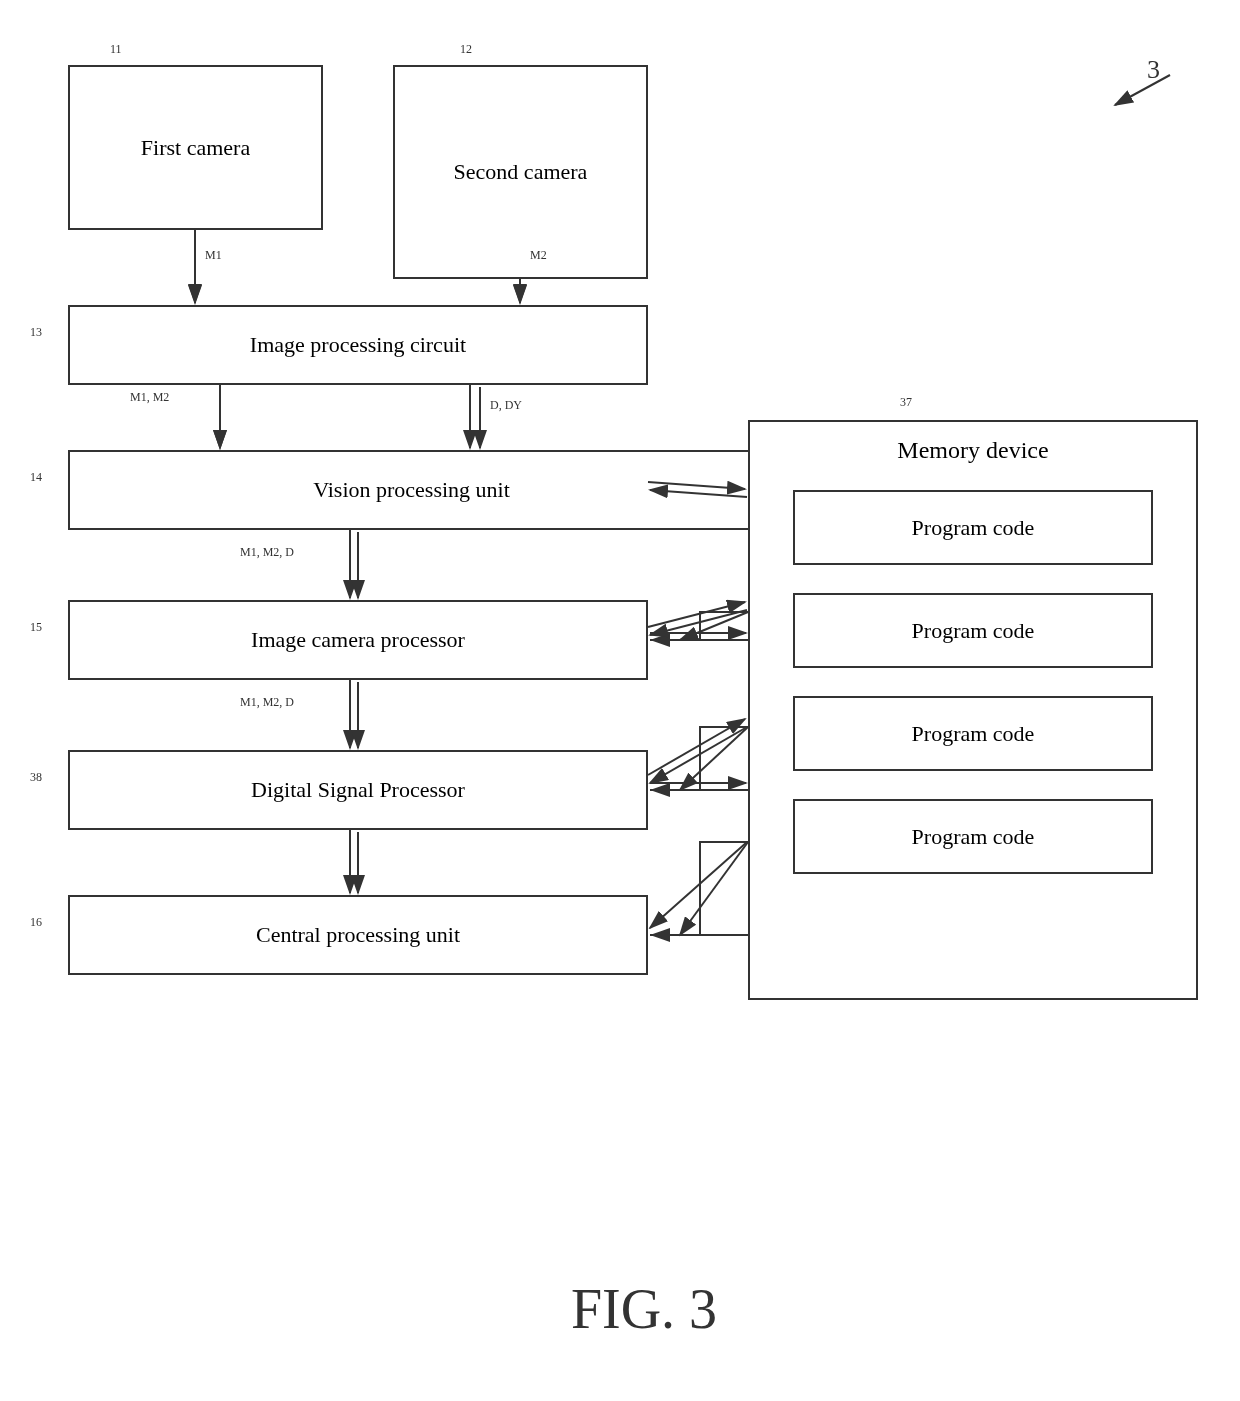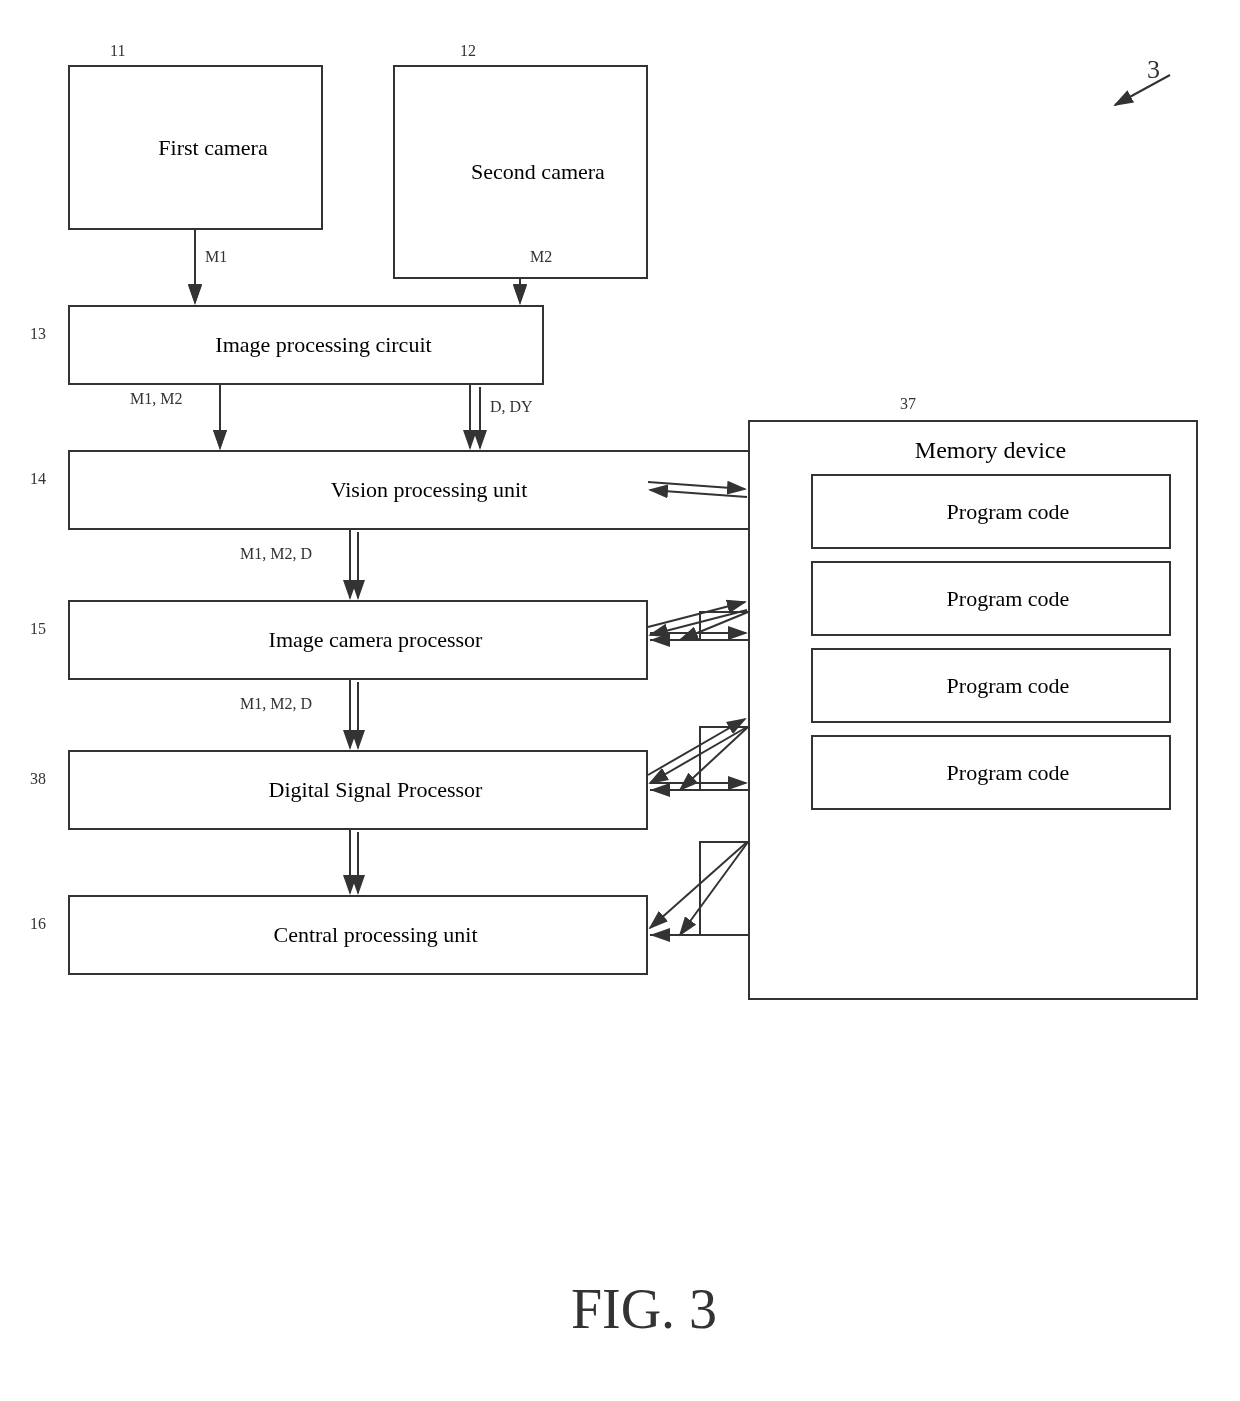--- a/index.html
+++ b/index.html
@@ -19,25 +19,24 @@
     .box {
       position: absolute;
       border: 2px solid #333;
       background: #fff;
       display: flex;
       align-items: center;
       justify-content: center;
       text-align: center;
       font-size: 22px;
       font-weight: normal;
-      padding-left: 35px;
     }
     .label {
       position: absolute;
-      font-size: 16px;
+      font-size: 12px;
       color: #333;
     }
     .fig-label {
       position: absolute;
       font-size: 56px;
       font-weight: normal;
       color: #333;
     }
     svg.arrows {
       position: absolute;
@@ -145,21 +144,21 @@
   <div class="box" style="left:393px; top:65px; width:255px; height:214px;">
     <span>Second camera</span>
   </div>
 
   <div class="label" style="left:460px; top:42px;">12</div>
 
   <div class="label" style="left:205px; top:248px;">M1</div>
 
   <div class="label" style="left:530px; top:248px;">M2</div>
 
-  <div class="box" style="left:68px; top:305px; width:476px; height:80px;">
+  <div class="box" style="left:68px; top:305px; width:580px; height:80px;">
     <span>Image processing circuit</span>
   </div>
 
   <div class="label" style="left:30px; top:325px;">13</div>
 
   <div class="label" style="left:130px; top:390px;">M1, M2</div>
 
   <div class="label" style="left:490px; top:398px;">D, DY</div>
 
   <div class="box" style="left:68px; top:450px; width:687px; height:80px;">
@@ -183,21 +182,21 @@
   </div>
 
   <div class="label" style="left:30px; top:770px;">38</div>
 
   <div class="box" style="left:68px; top:895px; width:580px; height:80px;">
     <span>Central processing unit</span>
   </div>
 
   <div class="label" style="left:30px; top:915px;">16</div>
 
-  <div class="box" style="left:748px; top:420px; width:450px; height:580px; flex-direction:column; justify-content:flex-start; padding-top:15px; gap:0;">
+  <div class="box" style="left:748px; top:420px; width:450px; height:580px; flex-direction:column; justify-content:flex-start; padding-top:15px; gap:16px;">
     <span style="font-size:24px; margin-bottom:10px;">Memory device</span>
 
     <div class="box" style="position:relative; left:auto; top:auto; width:360px; height:75px; margin-bottom:12px; border:2px solid #333;">
       <span>Program code</span>
     </div>
 
     <div class="box" style="position:relative; left:auto; top:auto; width:360px; height:75px; margin-bottom:12px; border:2px solid #333;">
       <span>Program code</span>
     </div>
 

